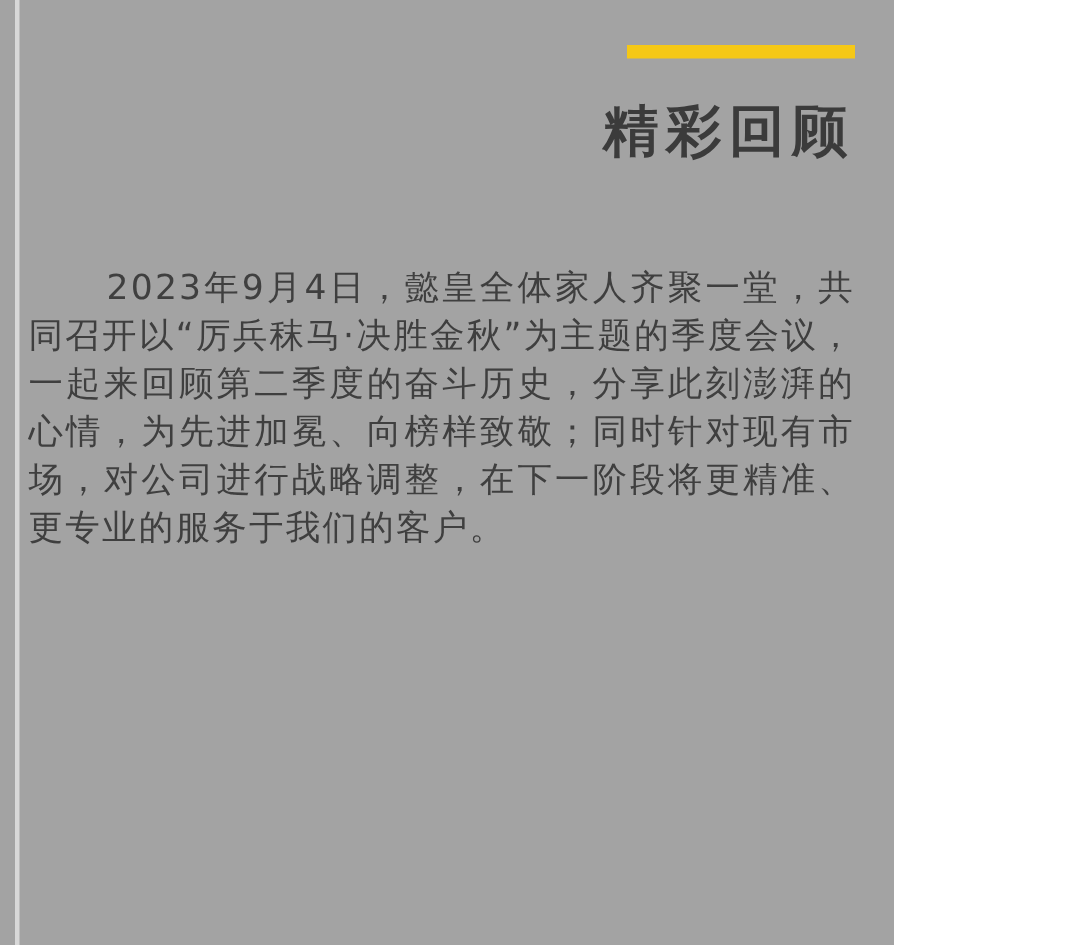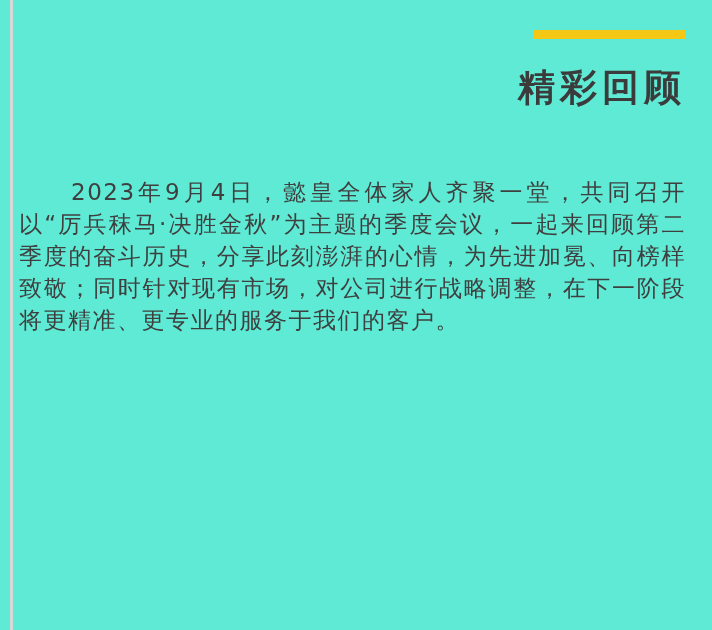--- a/index.html
+++ b/index.html
@@ -9,23 +9,23 @@
   body {
     width: 712px;
     height: 630px;
     background: #ffffff;
     font-family: "Liberation Sans", sans-serif;
     overflow: hidden;
   }
 
   .page {
     position: relative;
-    width: 712px;
+    width: 596px;
     height: 630px;
-    background: #5eead4;
+    background: #a3a3a3;
     box-sizing: border-box;
   }
 
   
   .left-rule {
     position: absolute;
     left: 10px;
     top: 0;
     width: 3px;
     height: 630px;

